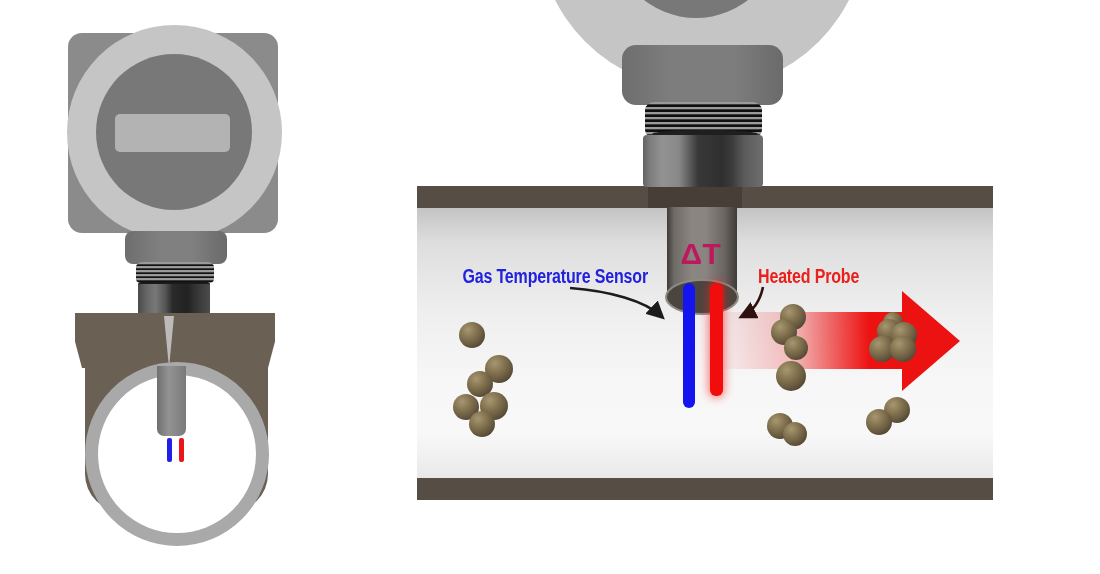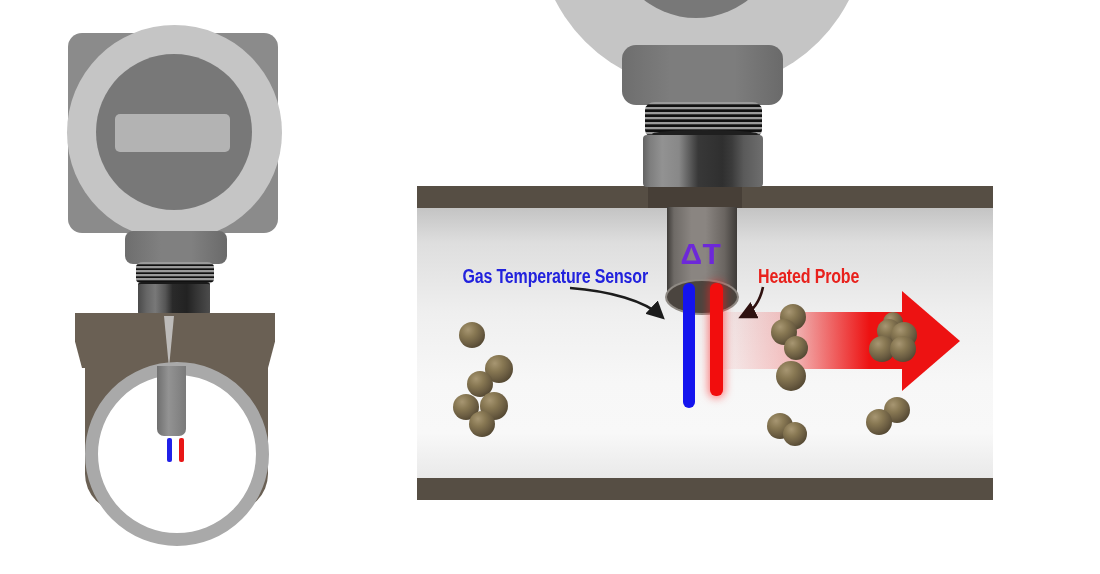--- a/index.html
+++ b/index.html
@@ -108,21 +108,21 @@
   <div class="rv-wall-hole"></div>
 
   <div class="rv-bezel"></div>
   <div class="rv-inner"></div>
   <div class="rv-neck"></div>
   <div class="rv-threads"></div>
   <div class="rv-nutcap"></div>
   <div class="rv-nut"></div>
 
   <div class="rv-probe"></div>
-  <div class="delta-t" style="color: #6d28d9;">ΔT</div>
+  <div class="delta-t" style="color: #be185d;">ΔT</div>
   <div class="rv-probe-end-outer"></div>
   <div class="rv-probe-end"></div>
   <div class="rv-rod-blue" style="background-color: rgb(20, 20, 238);"></div>
   <div class="rv-rod-red" style="background-color: rgb(242, 13, 13);"></div>
 
   <div class="lbl lbl-sensor" style="color: rgb(34, 34, 221);">Gas Temperature Sensor</div>
   <div class="lbl lbl-heated" style="color: rgb(232, 33, 28);">Heated Probe</div>
 
   <svg class="layer" viewBox="0 0 1100 574" width="1100" height="574">
     <defs>

